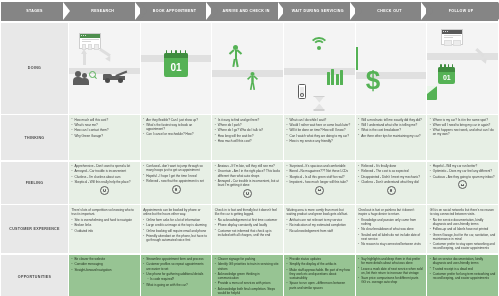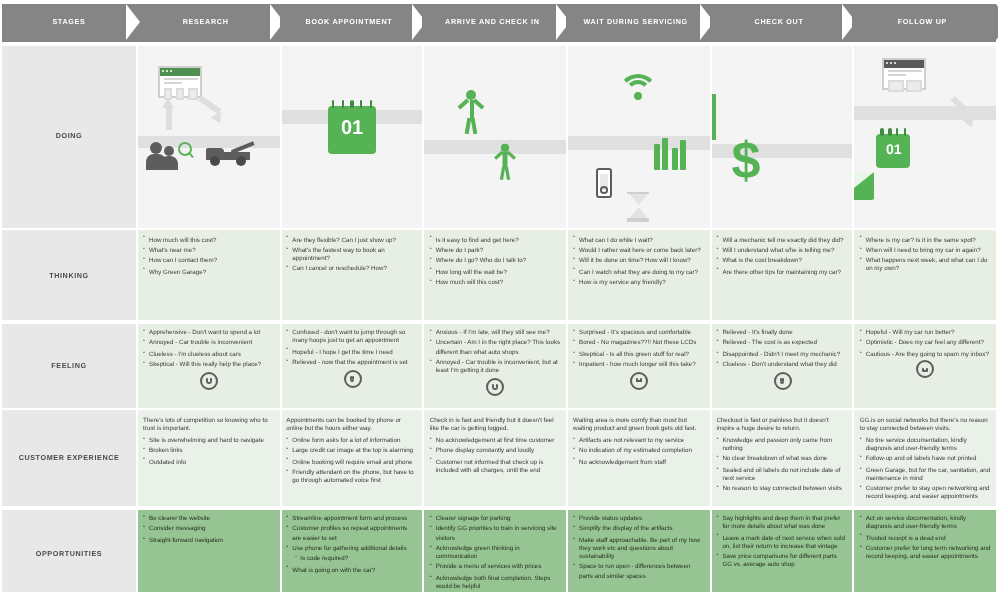--- a/index.html
+++ b/index.html
@@ -76,21 +76,21 @@
 
   
   .truck{ position:relative; width:26px; height:13px; }
   .truck .cab{ position:absolute; left:0; bottom:3px; width:9px; height:6px; background:#5d5d5d; border-radius:1px 2px 0 0; }
   .truck .bed{ position:absolute; left:8px; bottom:3px; width:14px; height:4px; background:#5d5d5d; }
   .truck .boom{ position:absolute; left:13px; bottom:6px; width:12px; height:1.6px; background:#5d5d5d; transform:rotate(-22deg); transform-origin:left bottom; }
   .truck .wh{ position:absolute; bottom:0; width:5px; height:5px; background:#4a4a4a; border-radius:50%; }
   .truck .wh.a{ left:2px; } .truck .wh.b{ left:15px; }
 
   
-  .cal{ width:24px; height:24px; background:#55b255; border-radius:2px; position:relative; display:flex; }
+  .cal{ width:24px; height:24px; background:#55b255; border-radius:2px; position:relative; display:flex; flex-direction:column; }
   .cal .rings{ position:absolute; top:-3px; left:2px; right:2px; display:flex; justify-content:space-between; }
   .cal .ring{ width:1.4px; height:4px; background:#3f8c3f; border-radius:1px; }
   .cal .top{ height:5px; background:#3f8c3f; border-radius:2px 2px 0 0; }
   .cal .num{ flex:1; display:flex; align-items:center; justify-content:center; color:#fff; font-size:10px; font-weight:bold; }
   .cal.sm{ width:17px; height:17px; }
   .cal.sm .num{ font-size:7px; }
 
   
   .fig{ position:relative; width:13px; height:21px; }
   .fig .h{ position:absolute; left:4px; top:0; width:5px; height:5px; background:#55b255; border-radius:50%; }

